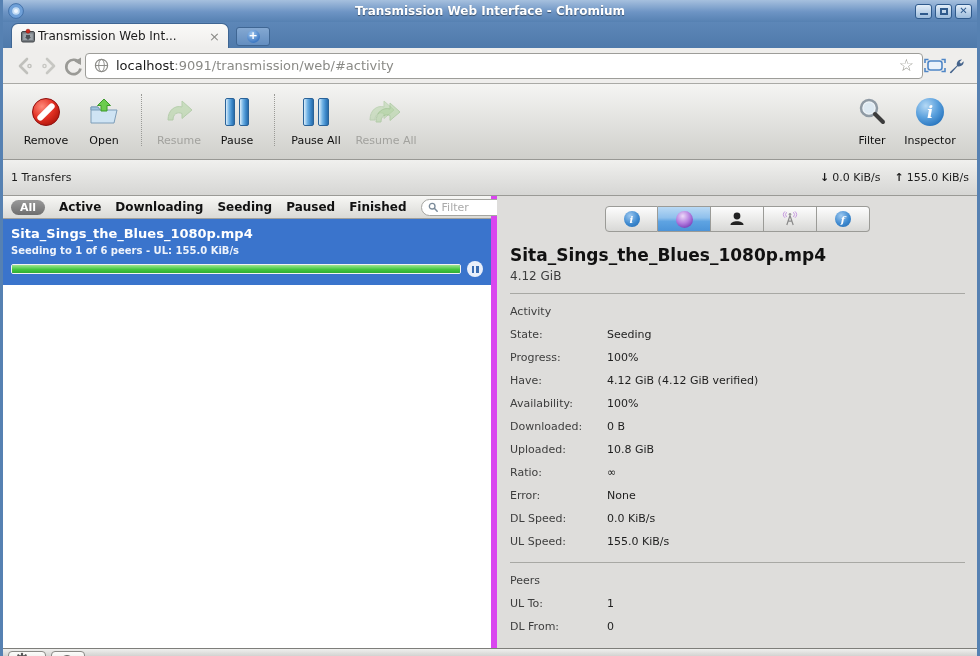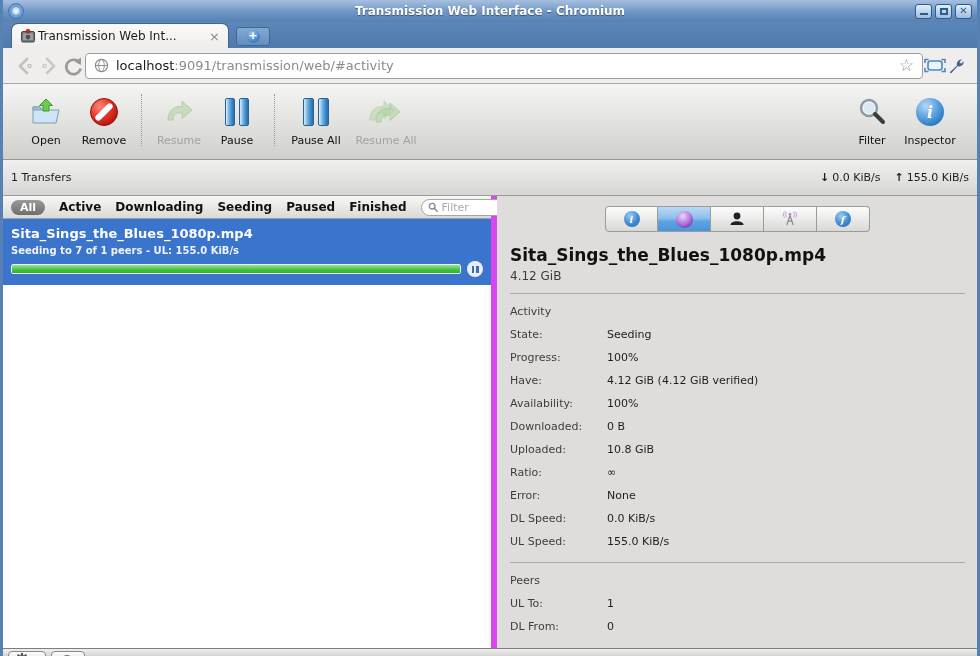--- a/index.html
+++ b/index.html
@@ -198,43 +198,43 @@
     <span class="navico">
       <svg width="20" height="20" viewBox="0 0 20 20">
           <path d="M3 16 L10 9.5 C9 6.5 11.5 3 15 3.5 L12.5 6 L14 7.8 L16.6 5.2 C17.2 8.7 13.6 11.2 10.6 10.2 L4.4 17 C3.6 17.6 2.6 16.8 3 16 Z" fill="#46648c"></path>
         </svg>
     </span>
   </div>
 
   <div class="toolbar">
     <div class="tbtn">
       <span class="ic">
-        <svg width="34" height="32" viewBox="0 0 34 32">
-          <path d="M4 11 L4 27 L27 27 L30 14 L13 14 L11 11 Z" fill="#cfe4f4" stroke="#7d9db8"></path>
-          <path d="M4 11 L11 11 L13 14 L4 14 Z" fill="#9fc4de" stroke="#7d9db8"></path>
-          <path d="M17 3 L23.5 9.5 L20 9.5 L20 15 L14 15 L14 9.5 L10.5 9.5 Z" fill="#6ccc4e" stroke="#3d9a2a"></path>
-        </svg>
-      </span>
-      <span class="lbl">Open</span>
-    </div>
-    <div class="tbtn">
-      <span class="ic">
         <svg width="32" height="32" viewBox="0 0 32 32">
           <defs>
               <radialGradient id="rg" cx="35%" cy="30%" r="80%">
             <stop offset="0" stop-color="#ff8a7a"></stop>
                 <stop offset="55%" stop-color="#e23023"></stop>
                 <stop offset="100%" stop-color="#a81208"></stop>
           </radialGradient>
             </defs>
           <circle cx="16" cy="16" r="13.5" fill="url(#rg)" stroke="#8e1010"></circle>
           <rect x="5" y="13" width="22" height="6" rx="3" fill="#fff" transform="rotate(-45 16 16)"></rect>
         </svg>
       </span>
       <span class="lbl">Remove</span>
+    </div>
+    <div class="tbtn">
+      <span class="ic">
+        <svg width="34" height="32" viewBox="0 0 34 32">
+          <path d="M4 11 L4 27 L27 27 L30 14 L13 14 L11 11 Z" fill="#cfe4f4" stroke="#7d9db8"></path>
+          <path d="M4 11 L11 11 L13 14 L4 14 Z" fill="#9fc4de" stroke="#7d9db8"></path>
+          <path d="M17 3 L23.5 9.5 L20 9.5 L20 15 L14 15 L14 9.5 L10.5 9.5 Z" fill="#6ccc4e" stroke="#3d9a2a"></path>
+        </svg>
+      </span>
+      <span class="lbl">Open</span>
     </div>
     <div class="tsep"></div>
     <div class="tbtn disabled">
       <span class="ic">
         <svg width="34" height="30" viewBox="0 0 34 30">
             <path d="M6 23 C6 13 13 8 20 10 L20 4 L30 13 L20 21.5 L20 16.5 C15 14.5 11 17 11 23 Z" fill="#aed29e" stroke="#8cb87c" opacity="0.55"></path>
           </svg>
       </span>
       <span class="lbl">Resume</span>
     </div>
@@ -306,21 +306,21 @@
         <span class="fsearch">
           <svg width="10" height="10" viewBox="0 0 12 12">
             <circle cx="5" cy="5" r="3.4" fill="none" stroke="#7a8a99" stroke-width="1.6"></circle>
             <line x1="7.6" y1="7.6" x2="11" y2="11" stroke="#7a8a99" stroke-width="1.8" stroke-linecap="round"></line>
           </svg>
           <input placeholder="Filter" style="">
         </span>
       </div>
       <div class="torrent">
         <div class="t-name">Sita_Sings_the_Blues_1080p.mp4</div>
-        <div class="t-status">Seeding to 7 of 1 peers - UL: 155.0 KiB/s</div>
+        <div class="t-status">Seeding to 1 of 6 peers - UL: 155.0 KiB/s</div>
         <div class="t-progress-row">
           <div class="t-progress">
             <div class="fill" style="width: 100%;"></div>
           </div>
           <div class="t-pausebtn">
               <span></span>
               <span></span>
             </div>
         </div>
       </div>

